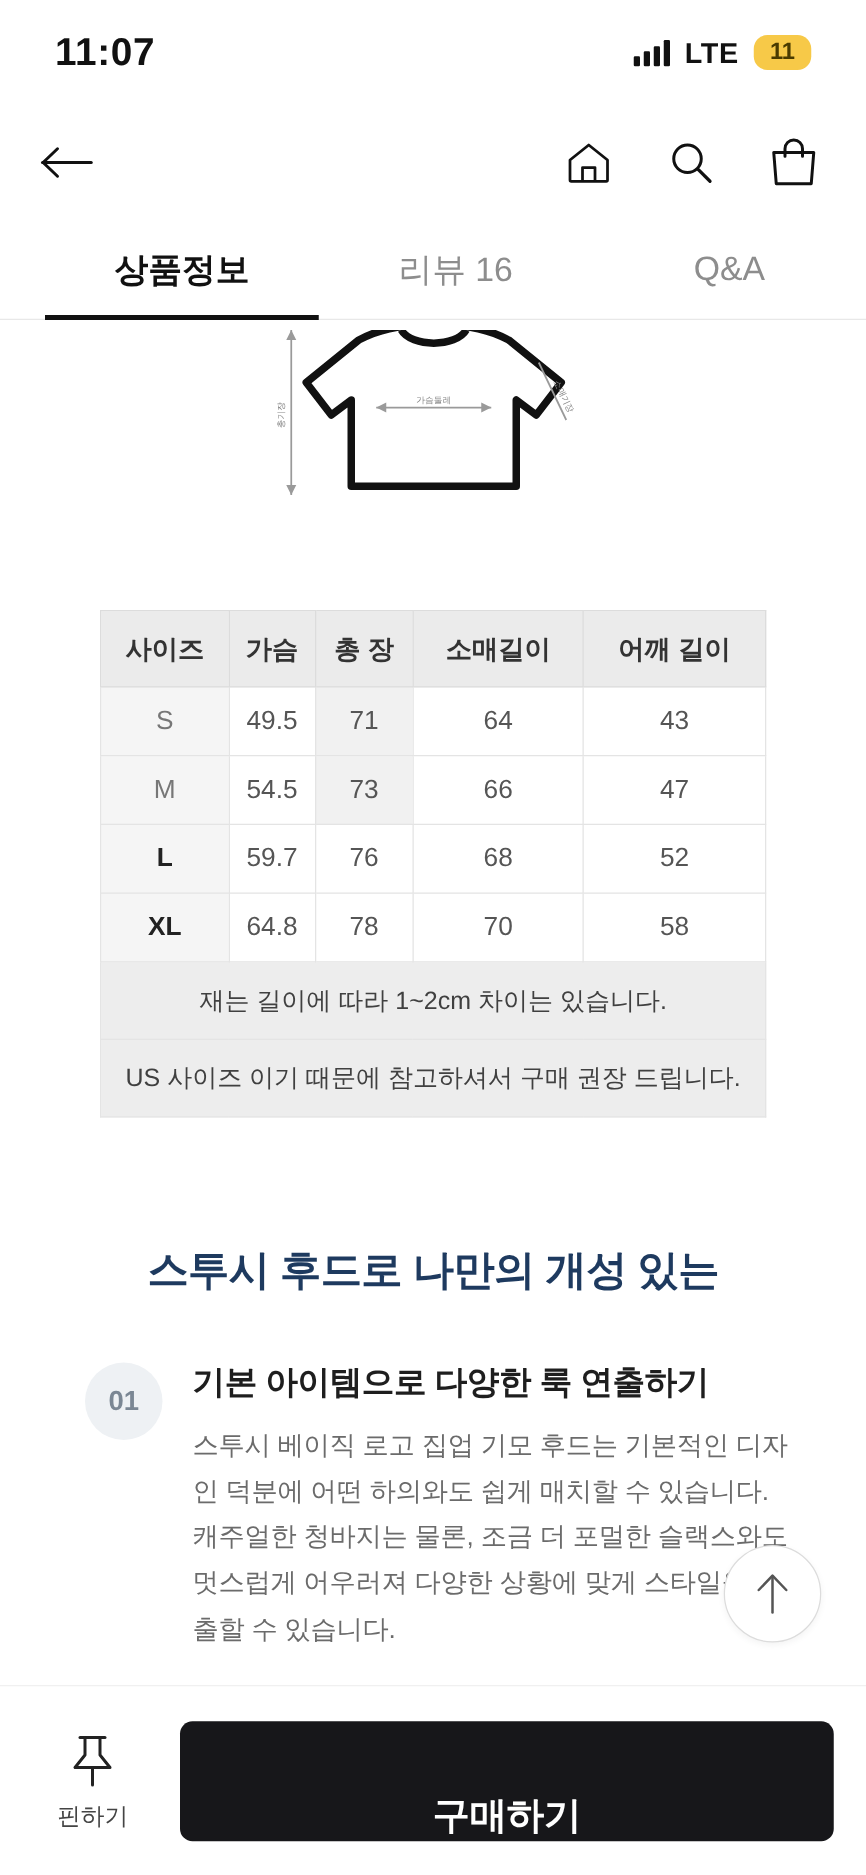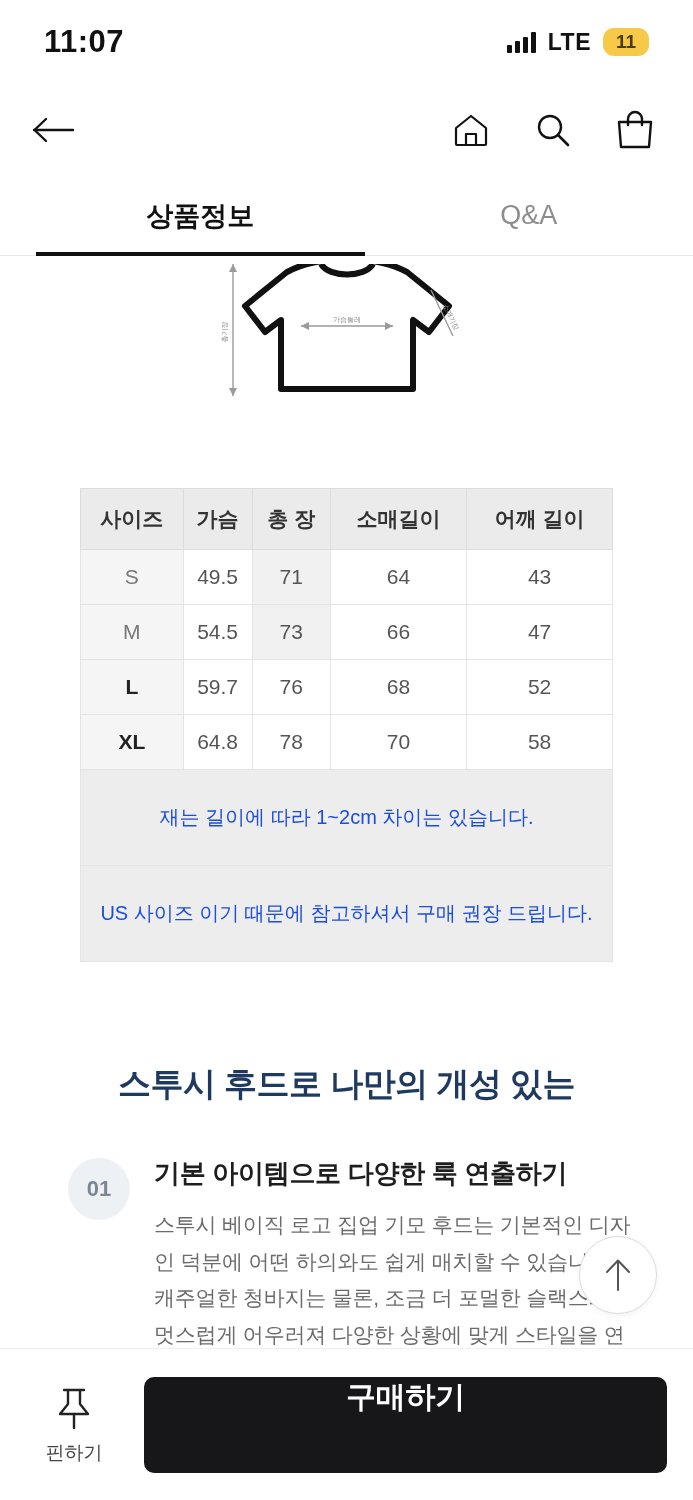--- a/index.html
+++ b/index.html
@@ -72,21 +72,21 @@
     padding: 16px 0; border: 1px solid #dcdcdc; text-align:center;
   }
   table td {
     padding: 15px 0; text-align:center; border: 1px solid #e4e4e4;
     color:#555; font-size: 21px; background: #fff;
   }
   table td.label { background:#f5f5f5; color:#777; }
   table td.label.bold { color:#222; font-weight:700; }
   table td.shade { background:#f1f1f1; }
   .note-row td {
-    background:#ededed; color:#1d4ed8; font-size: 20px; padding: 34px 0;
+    background:#ededed; color:#404040; font-size: 20px; padding: 17px 0;
     border: 1px solid #e4e4e4;
   }
 
   
   .promo { margin-top: 98px; padding: 0 60px; }
   .promo h2 {
     text-align:center; color:#1e3a5f; font-size: 33px; line-height: 1.45;
     font-weight: 700; letter-spacing: -.5px;
   }
   .steps { margin-top: 48px; }
@@ -114,21 +114,21 @@
     position:absolute; left:0; right:0; bottom:0; height: 152px;
     background:#fff; display:flex; align-items:center; gap: 22px;
     padding: 0 26px; border-top: 1px solid #f0f0f0;
   }
   .pin {
     width: 96px; display:flex; flex-direction:column; align-items:center; gap: 8px;
   }
   .pin-label { font-size: 19px; color:#444; }
   .buy-btn {
     flex:1; height: 96px; background:#17171a; color:#fff;
-    border-radius: 10px; display:flex; align-items:flex-start; justify-content:center;
+    border-radius: 10px; display:flex; align-items:flex-end; justify-content:center;
     font-size: 30px; font-weight: 700; letter-spacing: -.3px;
   }
 </style>
 </head>
 <body>
 
 <div class="phone">
 
   <div class="statusbar">
     <div class="status-time">11:07</div>
@@ -173,20 +173,23 @@
         </svg>
       </div>
     </div>
   </div>
 
   <div class="tabs">
     <div class="tab active">
       <span>상품정보</span>
     </div>
     <div class="tab">
+      <span>리뷰 16</span>
+    </div>
+    <div class="tab">
       <span>Q&amp;A</span>
     </div>
   </div>
 
   <div class="content">
 
     <div class="garment">
       <svg width="260" height="150" viewBox="0 0 260 150">
 
         <path d="M70 8 C85 0 100 -4 130 -4 C160 -4 175 0 190 8 L232 42 L212 68 L196 56 L196 125 L64 125 L64 56 L48 68 L28 42 Z" fill="#ffffff" stroke="#111" stroke-width="6" stroke-linejoin="round"></path>

